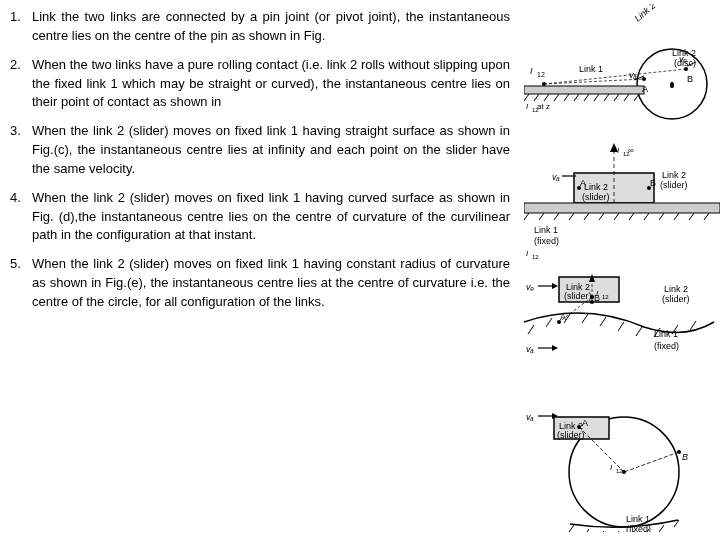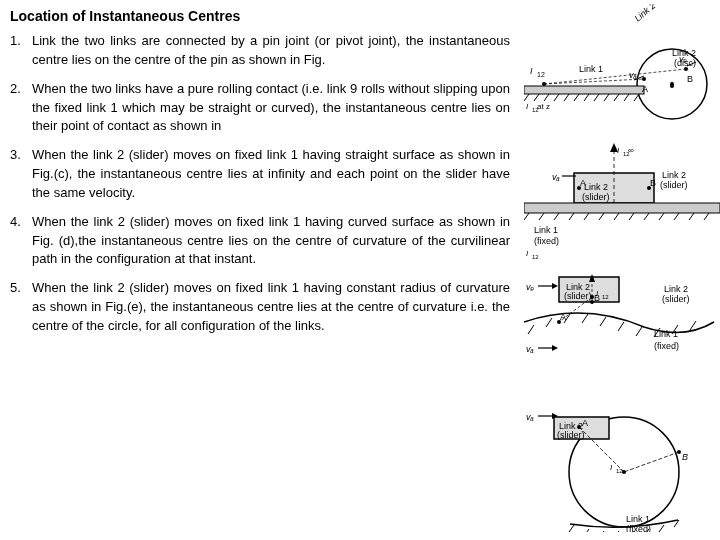--- a/index.html
+++ b/index.html
@@ -81,29 +81,28 @@
     }
 
     svg text {
       font-family: Arial, sans-serif;
     }
   </style>
 </head>
 <body>
 
 <div class="left-panel">
-  <div class="page-title">Location of Instantaneous Centres</div>
   <ol class="content-list">
     <li>
       <span class="list-number">1.</span>
       <span class="list-text">Link the two links are connected by a pin joint (or pivot joint), the instantaneous centre lies on the centre of the pin as shown in Fig.</span>
     </li>
     <li>
       <span class="list-number">2.</span>
-      <span class="list-text">When the two links have a pure rolling contact (i.e. link 9 rolls without slipping upon the fixed link 1 which may be straight or curved), the instantaneous centre lies on their point of contact as shown in</span>
+      <span class="list-text">When the two links have a pure rolling contact (i.e. link 2 rolls without slipping upon the fixed link 1 which may be straight or curved), the instantaneous centre lies on their point of contact as shown in</span>
     </li>
     <li>
       <span class="list-number">3.</span>
       <span class="list-text">When the link 2 (slider) moves on fixed link 1 having straight surface as shown in Fig.(c), the instantaneous centre lies at infinity and each point on the slider have the same velocity.</span>
     </li>
     <li>
       <span class="list-number">4.</span>
       <span class="list-text">When the link 2 (slider) moves on fixed link 1 having curved surface as shown in Fig. (d),the instantaneous centre lies on the centre of curvature of the curvilinear path in the configuration at that instant.</span>
     </li>
     <li>

